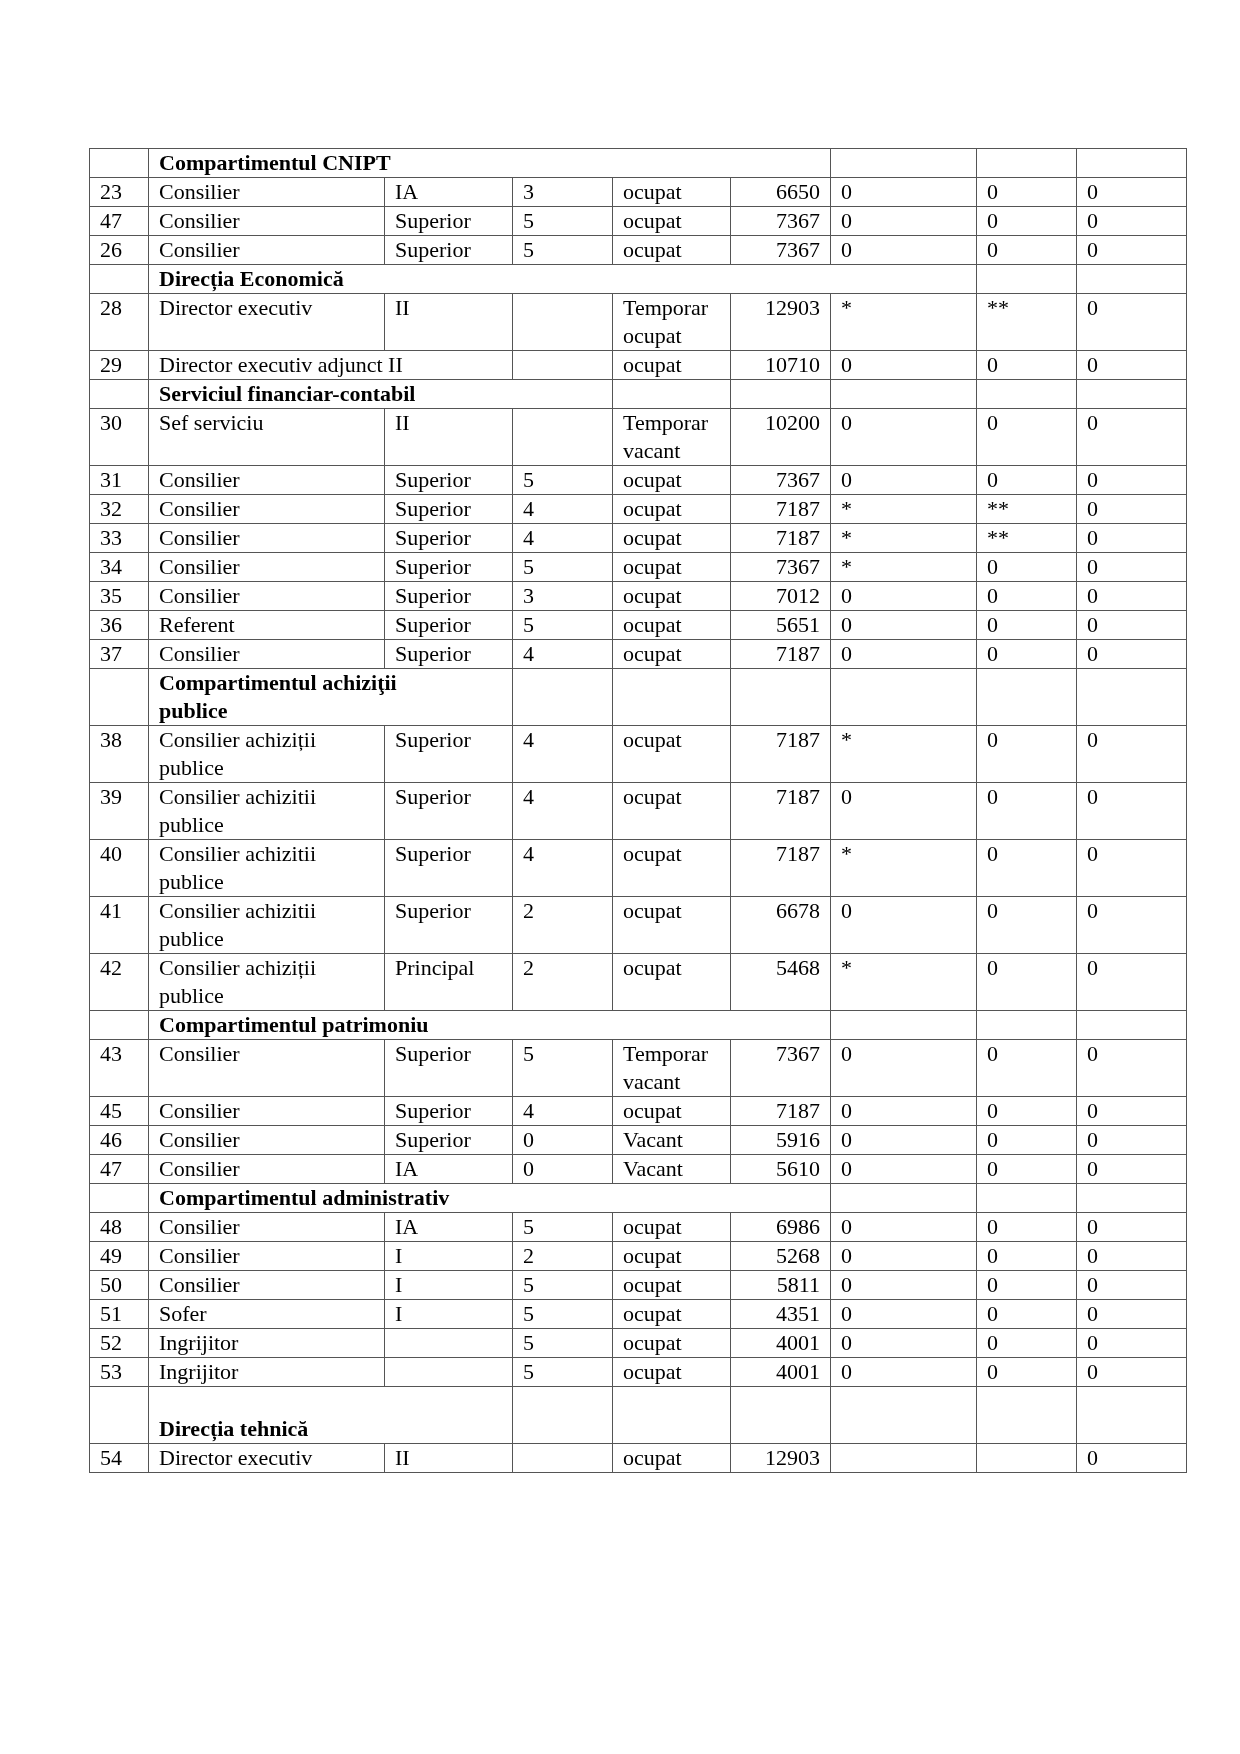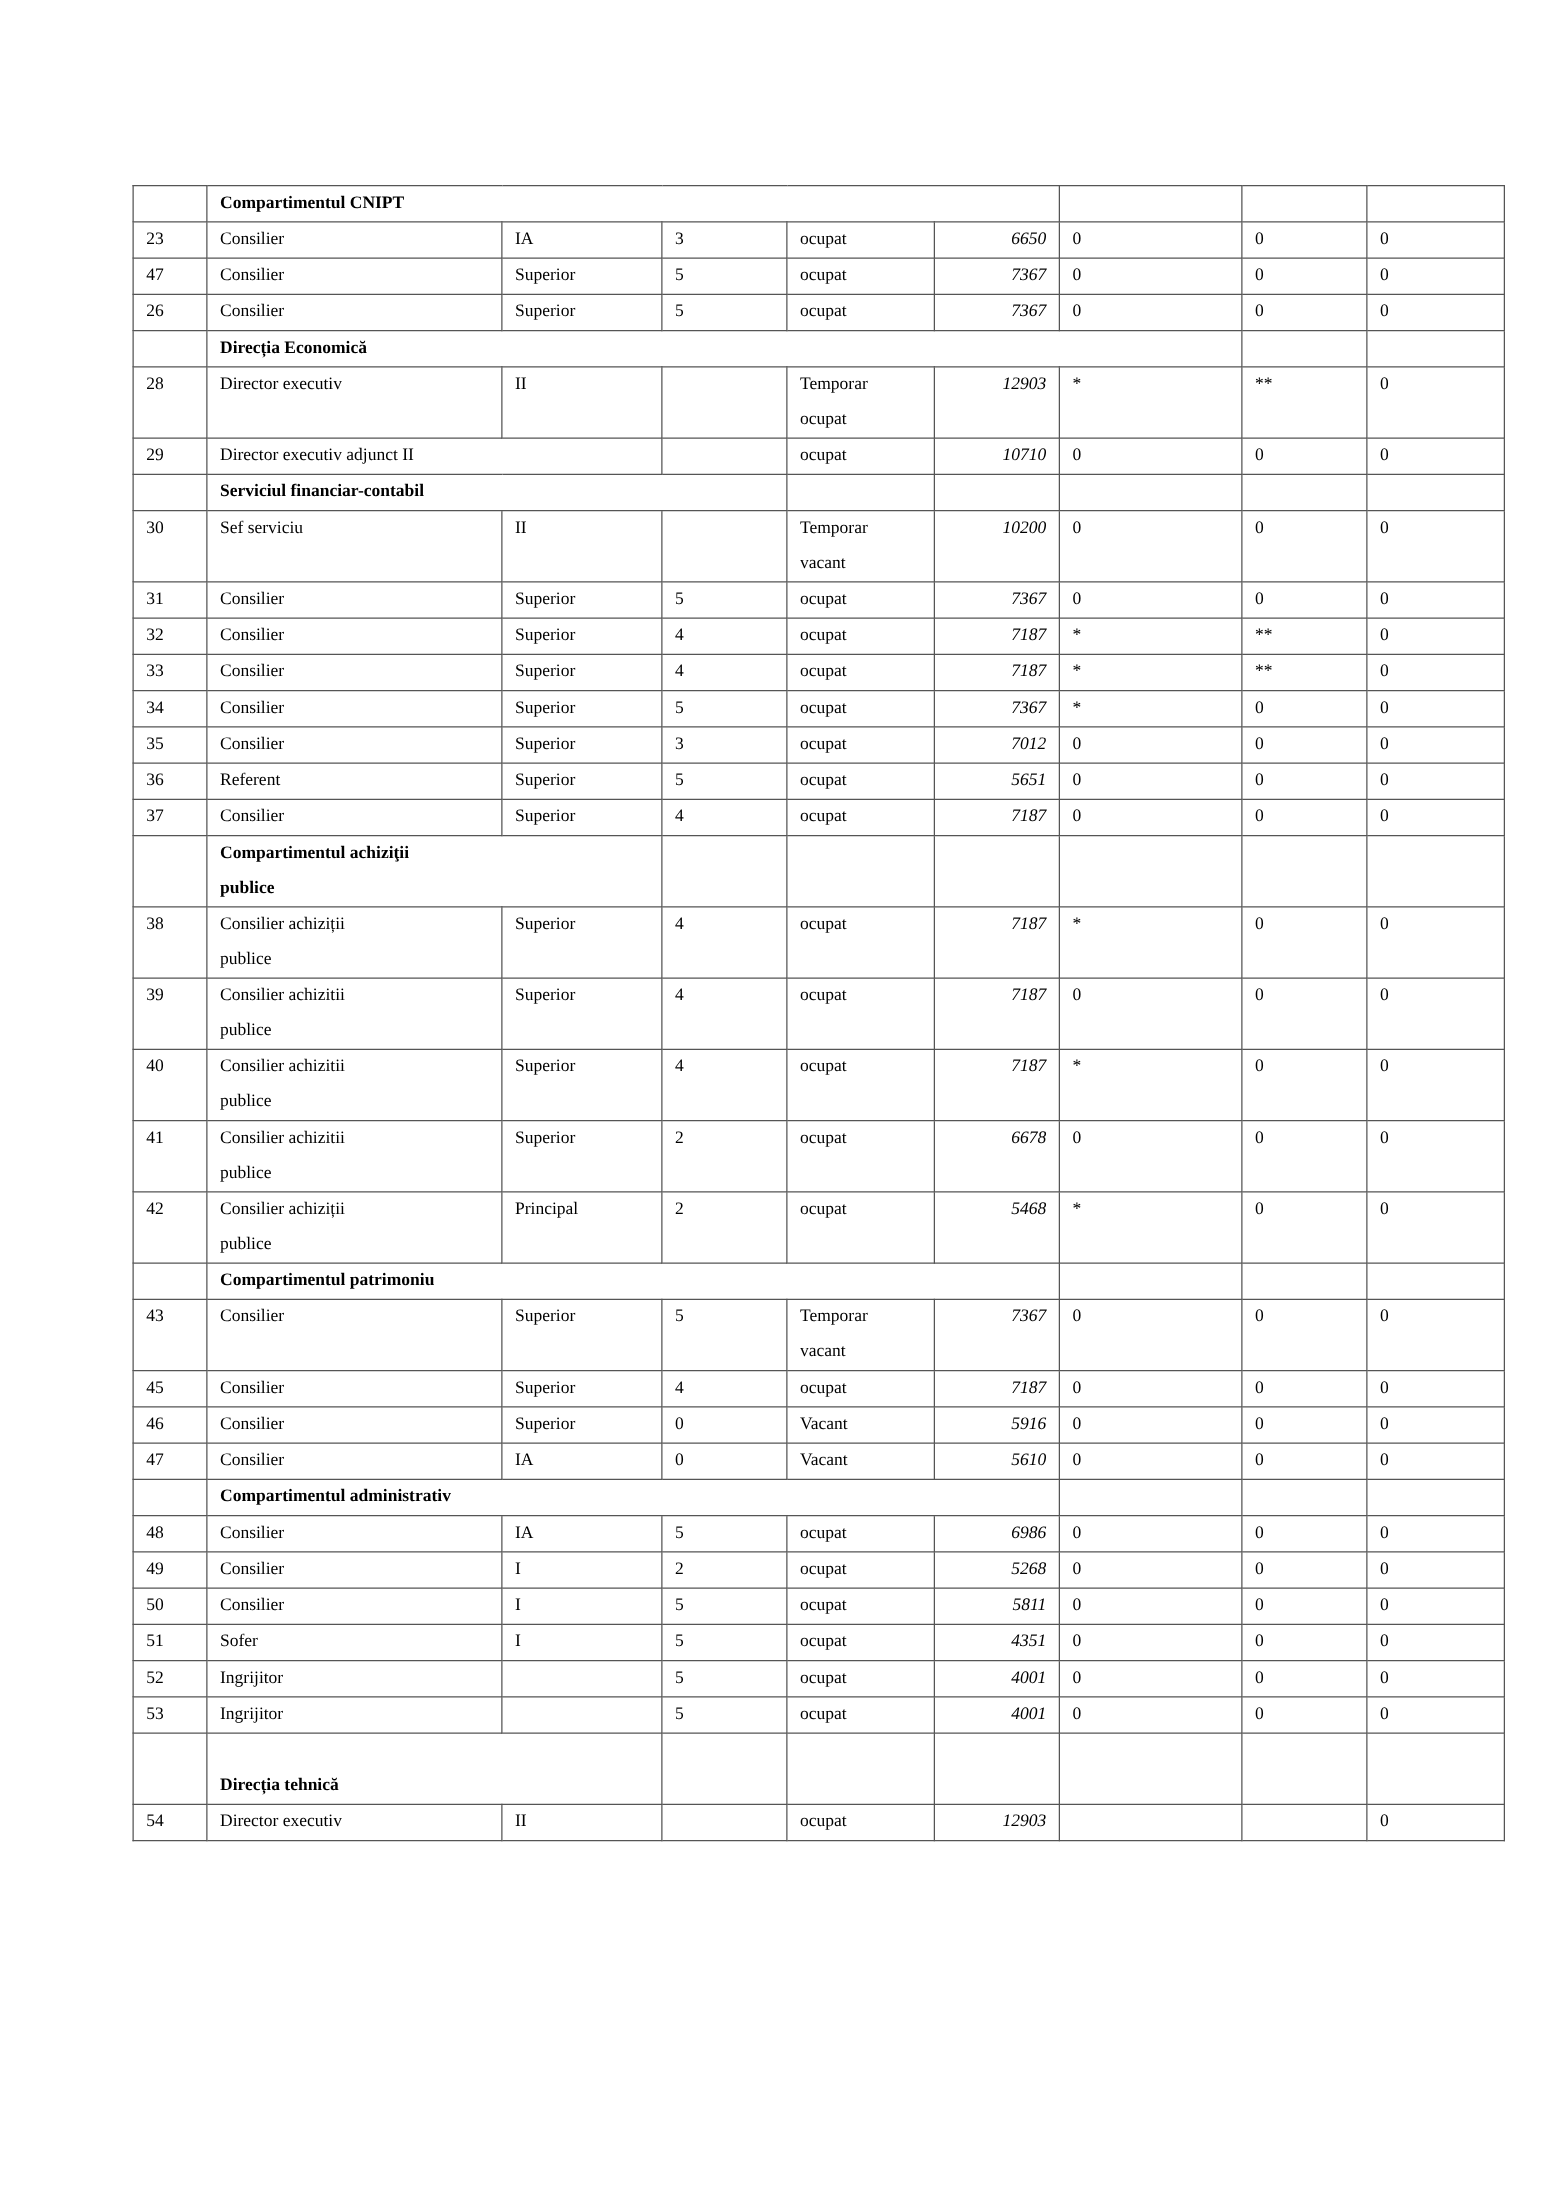--- a/index.html
+++ b/index.html
@@ -1,28 +1,28 @@
 <!DOCTYPE html>
 <html><head>
 <meta charset="utf-8">
 <style>
   html, body { margin: 0; padding: 0; background: #ffffff; }
   body { width: 1240px; height: 1754px; position: relative; overflow: hidden;
          font-family: "Liberation Serif", "DejaVu Serif", serif; color: #000; }
   table.staff {
-    position: absolute; left: 106px; top: 148px;
+    position: absolute; left: 89px; top: 148px;
     border-collapse: collapse; table-layout: fixed; width: 1097px;
-    font-size: 14px; line-height: 28px;
+    font-size: 22px; line-height: 28px;
   }
   table.staff td {
     border: 1.5px solid #555; padding: 0 10px; vertical-align: top;
     white-space: nowrap; overflow: visible; height: 28px;
   }
   td.num { padding-left: 10px; }
-  td.sal { text-align: right; padding-right: 10px; font-style: italic; }
+  td.sal { text-align: right; padding-right: 10px; }
   td.bold { font-weight: bold; }
   tr.tall td { height: 56px; }
   td.bottom { vertical-align: bottom; }
   tr.spacer td { height: 56px; vertical-align: bottom; }
 </style>
 </head>
 <body>
 
 <table class="staff">
   <colgroup>

